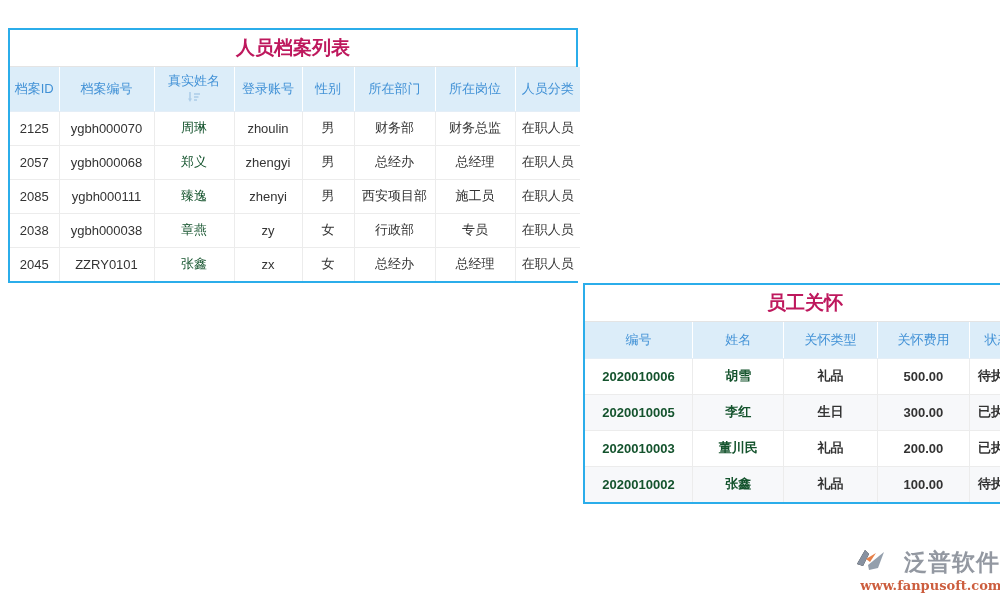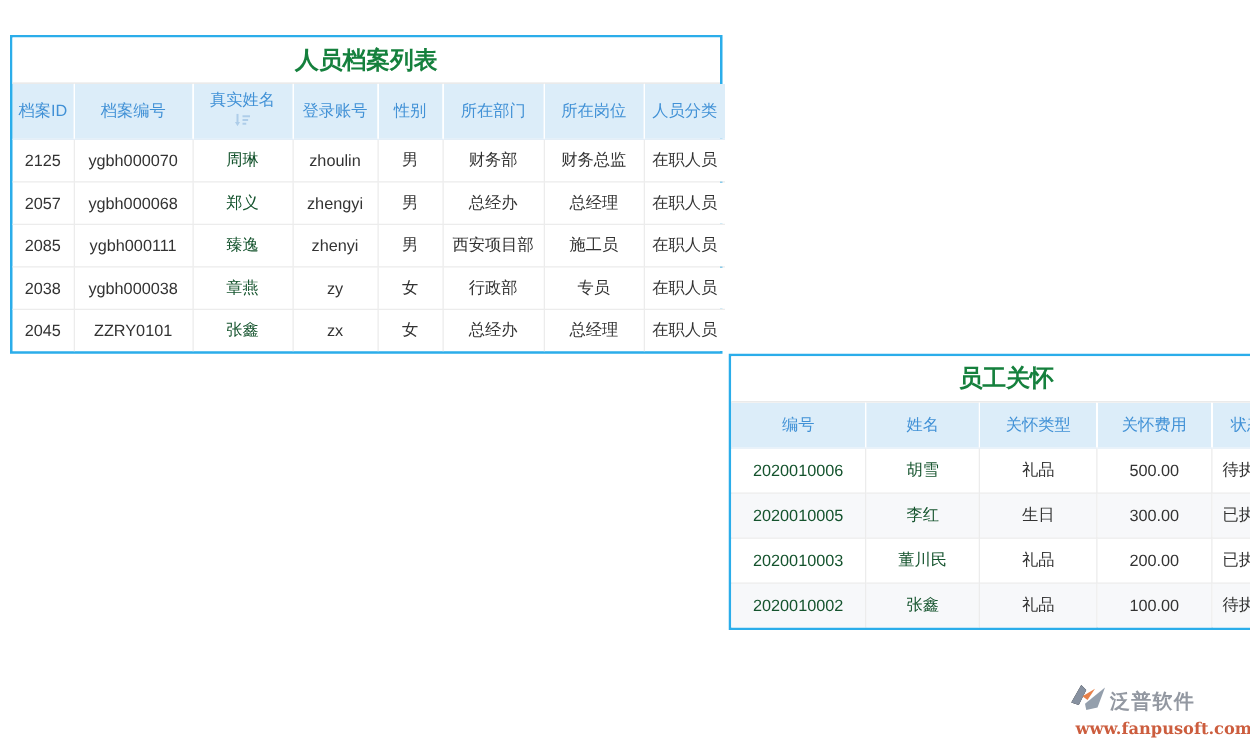--- a/index.html
+++ b/index.html
@@ -2,47 +2,47 @@
 <html><head>
 <meta charset="utf-8">
 <style>
   * { margin:0; padding:0; box-sizing:border-box; }
   html,body { width:1000px; height:600px; background:#ffffff; overflow:hidden;
               font-family:"Liberation Sans","DejaVu Sans",sans-serif; }
   .panel { position:absolute; background:#ffffff; border:2px solid #2badea; }
   #personnel-panel { left:8px; top:28px; width:570px; }
   #care-panel { left:583px; top:283px; width:444px; }
   .panel-title { display:flex; align-items:center; justify-content:center;
-                 font-size:19px; font-weight:bold; color:#15803d; background:#ffffff;
+                 font-size:19px; font-weight:bold; color:#be185d; background:#ffffff;
                  border-bottom:1px solid #e4e4e4; }
   #personnel-panel .panel-title { height:37px; }
   #care-panel .panel-title { height:37px; }
   table { border-collapse:collapse; table-layout:fixed; width:100%;padding-left:46px; }
   th, td { text-align:center; vertical-align:middle; font-size:13px; overflow:hidden; white-space:nowrap; }
   thead th { background:#dcedf9; color:#4191d6; font-weight:normal;
              border-right:1px solid #ffffff; border-bottom:1px solid #e4eef7; }
   thead th:last-child { border-right:none; }
   #personnel-panel thead th { height:44px; font-size:13px; }
   #care-panel thead th { height:36px; }
   tbody td { color:#333333; border-right:1px solid #ececec; border-bottom:1px solid #ececec; background:#ffffff; }
   tbody td:last-child { border-right:none; }
   tbody tr:last-child td { border-bottom:none; }
   #personnel-panel tbody td { height:34px; }
-  #care-panel tbody td { height:36px; }
+  #care-panel tbody td { height:36px;font-weight:bold; }
   #care-panel tbody tr:nth-child(even) td { background:#f7f8fa; }
   .cell-link { color:#14532d; cursor:pointer; text-decoration:none; }
-  .sort-header { position:relative; cursor:pointer;font-family:Liberation Mono, monospace; }
+  .sort-header { position:relative; cursor:pointer; }
   .th-label { display:block; line-height:16px; padding:0 4px; }
   .sort-icon { display:inline-block; margin-top:1px; opacity:.75; }
   .watermark { position:absolute; left:856px; top:547px; width:150px; z-index:10;
                pointer-events:none; opacity:.92; }
   .wm-row { display:flex; align-items:center; }
   .wm-logo { flex:0 0 auto; margin-right:2px; }
-  .wm-brand { font-size:16px; font-weight:bold; color:#8a909a; letter-spacing:1px;
-              font-family:"DejaVu Sans",sans-serif; }
+  .wm-brand { font-size:23px; font-weight:bold; color:#8a909a; letter-spacing:1px;
+              font-family:"DejaVu Sans",sans-serif;margin-left:16px; }
   .wm-url { font-size:13px; font-weight:bold; color:#c8502e; text-align:center;
             margin-top:0px; font-family:"DejaVu Serif","Liberation Serif",serif; }
 </style>
 </head>
 <body>
 
 <div class="panel" id="personnel-panel">
   <div class="panel-title">人员档案列表</div>
   <table>
       <colgroup>

